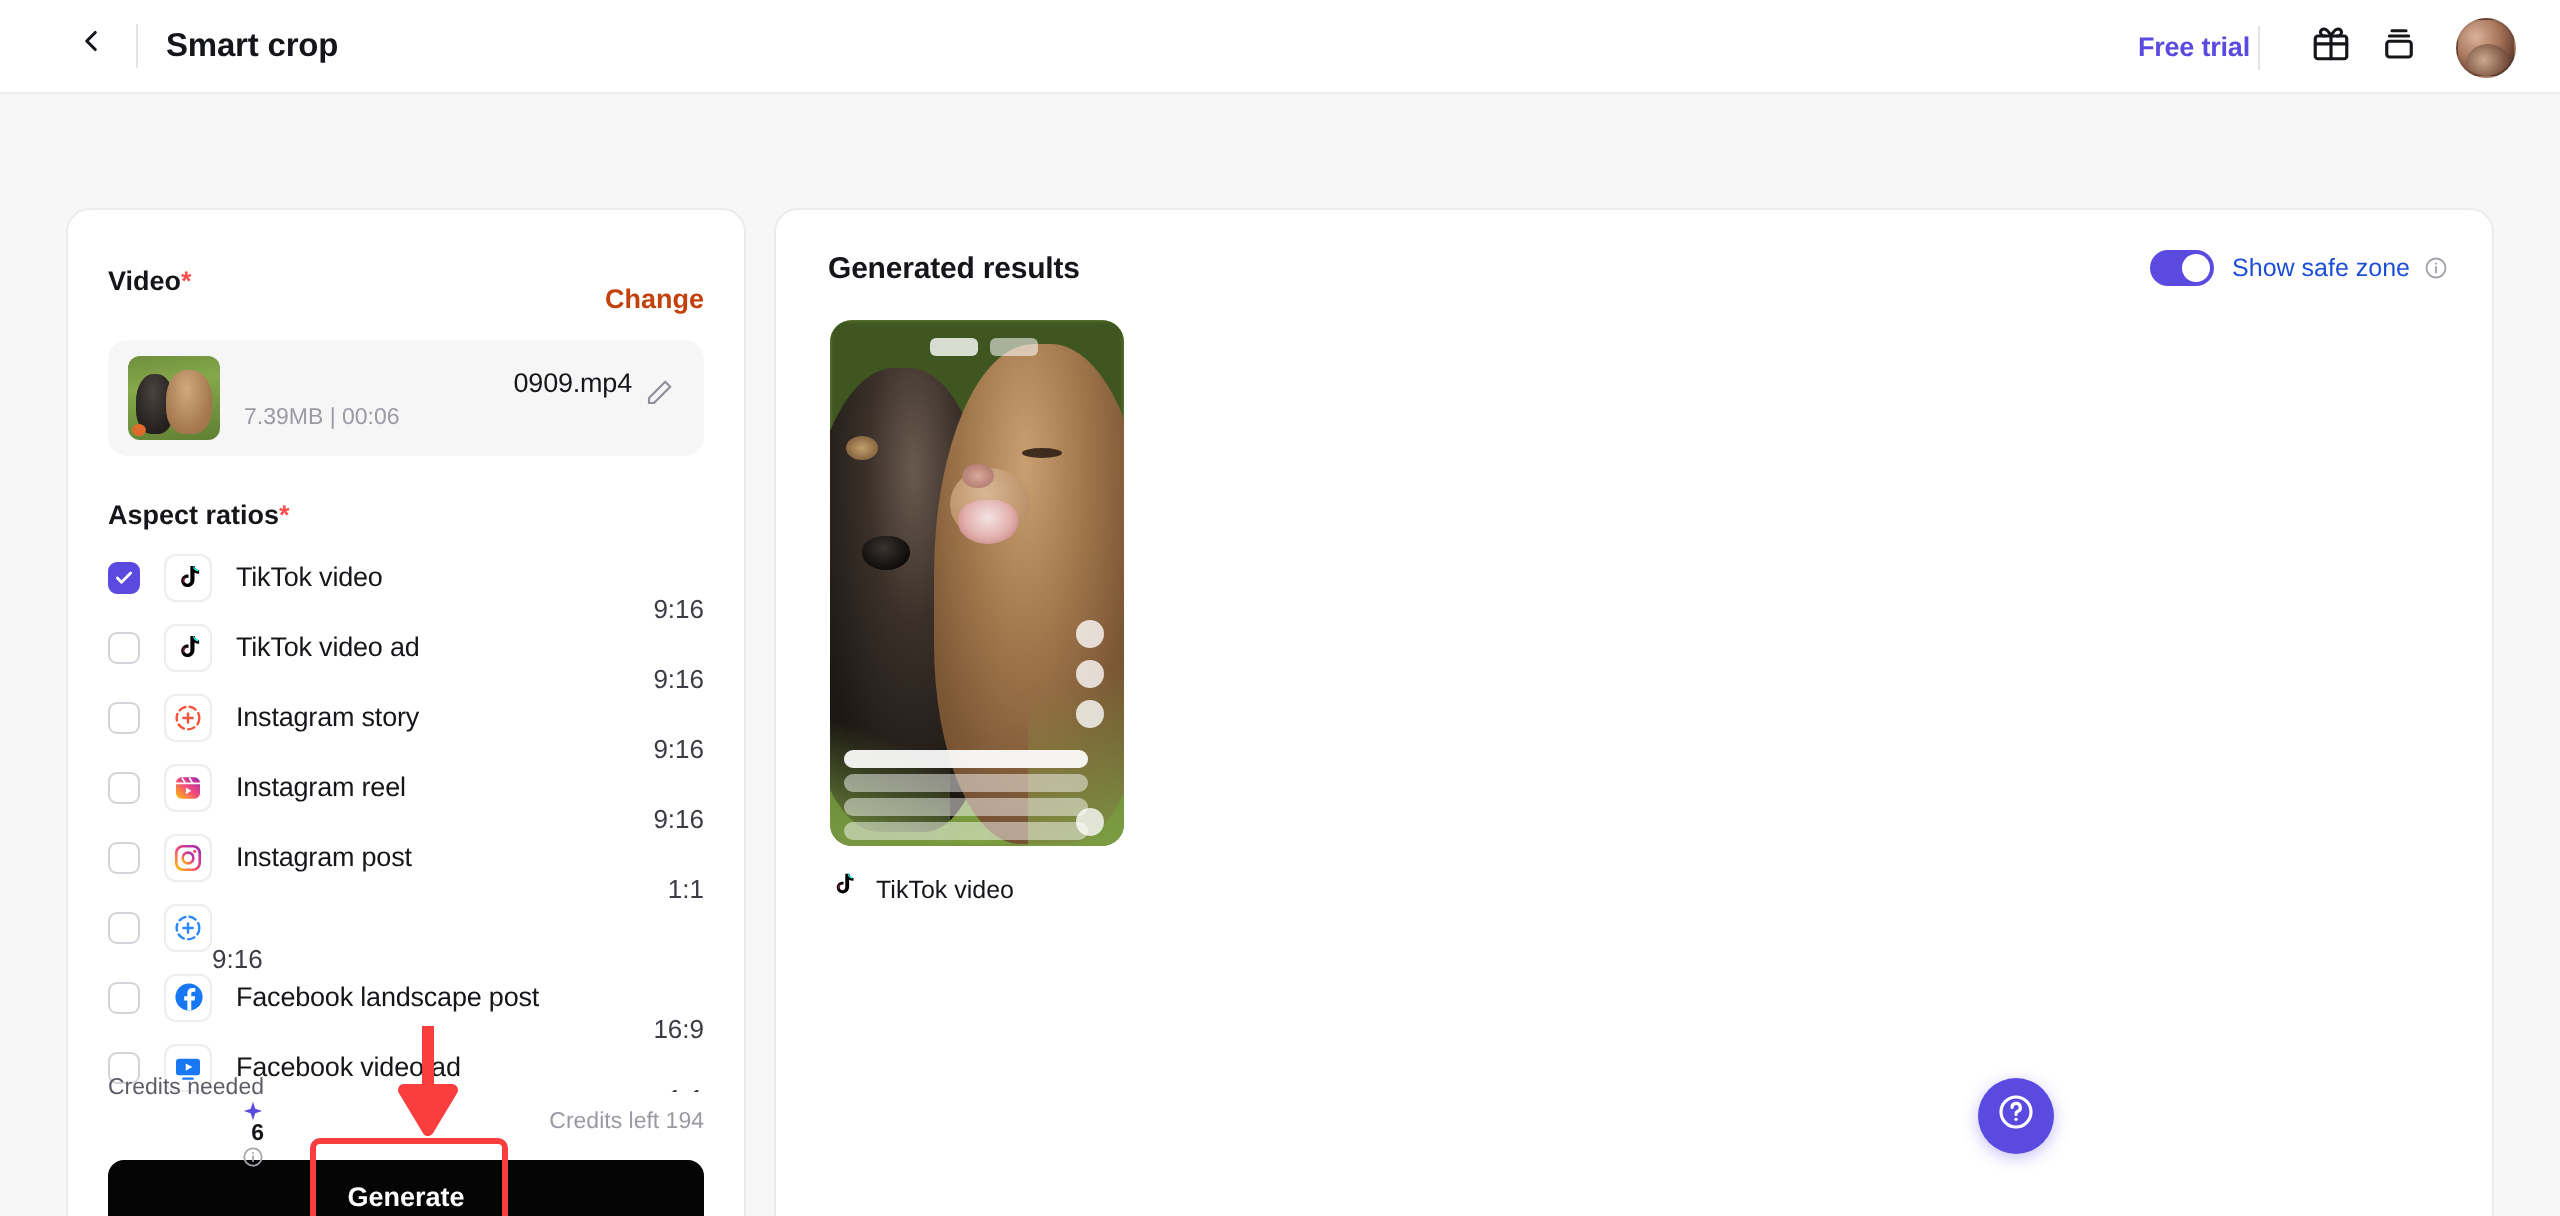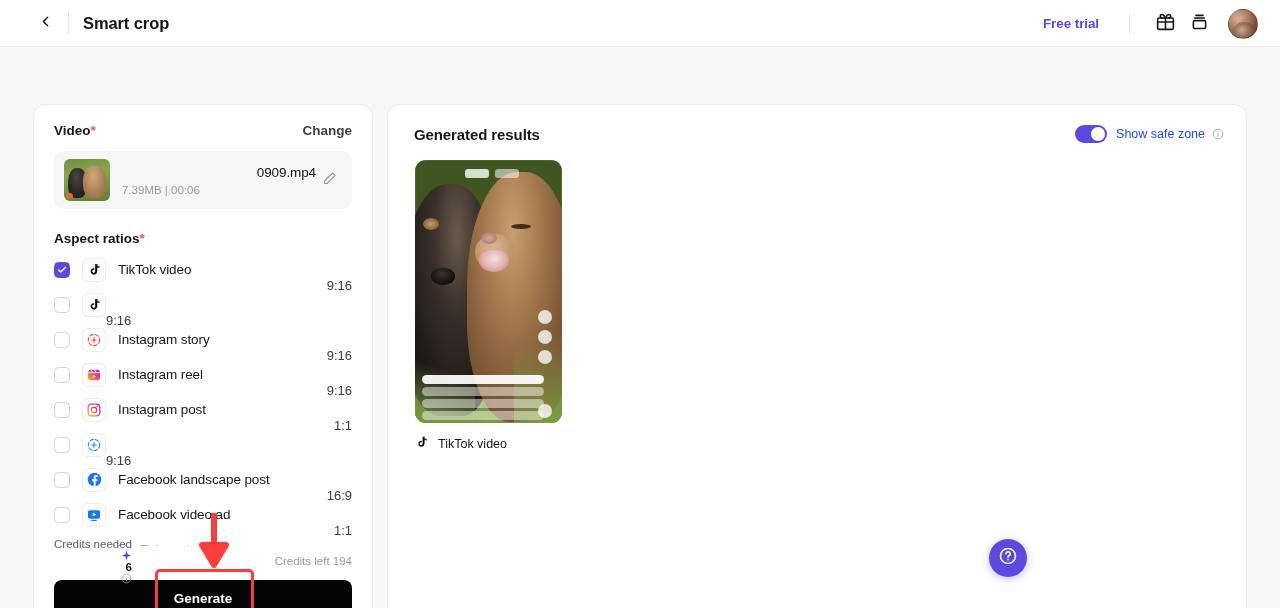--- a/index.html
+++ b/index.html
@@ -22,21 +22,21 @@
   .back-btn {
     width: 34px; height: 34px; margin-left: 28px;
     display: flex; align-items: center; justify-content: center;
     cursor: pointer; border-radius: 6px;
   }
   .hdr-divider { width: 1px; height: 22px; background: #e4e4e8; margin: 0 14px 0 6px; }
   .page-title { font-size: 16.5px; font-weight: bold; color: #15161a; letter-spacing: -0.1px; }
   .hdr-right { position: absolute; right: 22px; top: 0; height: 47px; display: flex; align-items: center; }
   .free-trial {
     font-size: 13.5px; font-weight: bold; color: #5b4ae0;
-    cursor: pointer; margin-right: 30px; letter-spacing: -0.1px;
+    cursor: pointer; margin-right: 4px; letter-spacing: -0.1px;
   }
   .hdr-sep { width: 1px; height: 22px; background: #e4e4e8; margin-right: 18px; }
   .hdr-icon { width: 34px; height: 34px; display: flex; align-items: center; justify-content: center; cursor: pointer; }
   .avatar {
     width: 30px; height: 30px; border-radius: 50%; margin-left: 12px; cursor: pointer;
     background: radial-gradient(circle at 32% 30%, #d9b39a 0%, #a8765b 42%, #6e4636 72%, #45302a 100%);
     border: 1px solid rgba(0,0,0,.08); overflow: hidden; position: relative;
   }
   .avatar:after{
     content:""; position:absolute; left:4px; top:12px; width:22px; height:20px;
@@ -48,21 +48,21 @@
   .stage { position: relative; width: 1060px; height: 561px; }
   .panel { background: #fff; border: 1px solid #ececef; border-radius: 12px; position: absolute; }
 
   
   .left-card { left: 33px; top: 57px; width: 340px; height: 529px; overflow: hidden; }
   .lc-pad { padding: 18px 20px 0 20px; }
 
   .sec-head { display: flex; align-items: center; justify-content: space-between; }
   .sec-title { font-size: 13.5px; font-weight: bold; color: #15161a; }
   .req { color: #ff4d4f; font-size: 13.5px; }
-  .change-link { font-size: 13.5px; font-weight: bold; color: #404040; cursor: pointer; }
+  .change-link { font-size: 13.5px; font-weight: bold; color: #c2410c; cursor: pointer; margin-top: 19px; }
 
   .file-row {
     margin-top: 13px; height: 58px; background: #f6f6f7; border-radius: 10px;
     display: flex; align-items: center; padding: 0 10px; cursor: pointer;
   }
   .thumb {
     width: 46px; height: 42px; border-radius: 6px; flex: none; overflow: hidden; position: relative;
     background: linear-gradient(170deg,#6f8f3d 0%, #86a84a 35%, #5f7f33 100%);
   }
   .thumb .d1 { position:absolute; left:4px; top:9px; width:19px; height:30px; border-radius:45% 45% 40% 40%;
@@ -286,20 +286,21 @@
 
         <div class="ratio-row">
           <div class="cbox"></div>
           <div class="plat-ic">
             <svg width="15" height="15" viewBox="0 0 24 24">
                 <path d="M16.5 3.2c.4 2 1.7 3.4 3.6 3.6v2.5c-1.3.1-2.6-.3-3.7-1v5.9c0 4-3.4 6.7-7 5.6-2.3-.7-3.8-2.9-3.6-5.3.2-2.5 2.3-4.5 4.9-4.5.3 0 .6 0 .9.1v2.6c-.3-.1-.6-.2-.9-.2-1.3 0-2.4 1.1-2.4 2.4s1.1 2.4 2.4 2.4 2.4-1.1 2.4-2.4V3.2h3.4z" fill="#010101"></path>
                 <path d="M15.6 2.4c.4 2 1.7 3.4 3.6 3.6v1.5c-1.6-.3-2.9-1.2-3.7-2.5V3.1h.1z" fill="#25F4EE"></path>
                 <path d="M10.3 9.9v2.6c-.3-.1-.6-.2-.9-.2-1.3 0-2.4 1.1-2.4 2.4 0 .9.5 1.7 1.3 2.1-.5-.5-.8-1.1-.8-1.9 0-1.3 1.1-2.4 2.4-2.4.2 0 .3 0 .4.1V9.9z" fill="#FE2C55"></path>
               </svg>
           </div>
+          <div class="ratio-label">TikTok video ad</div>
           <div class="ratio-val">9:16</div>
         </div>
 
         <div class="ratio-row">
           <div class="cbox"></div>
           <div class="plat-ic">
             <svg width="16" height="16" viewBox="0 0 24 24" fill="none" stroke="#F4543C" stroke-width="1.8" stroke-linecap="round">
               <circle cx="12" cy="12" r="8.5" stroke-dasharray="5 3.2"></circle>
               <line x1="12" y1="8.5" x2="12" y2="15.5"></line>
                 <line x1="8.5" y1="12" x2="15.5" y2="12"></line>

